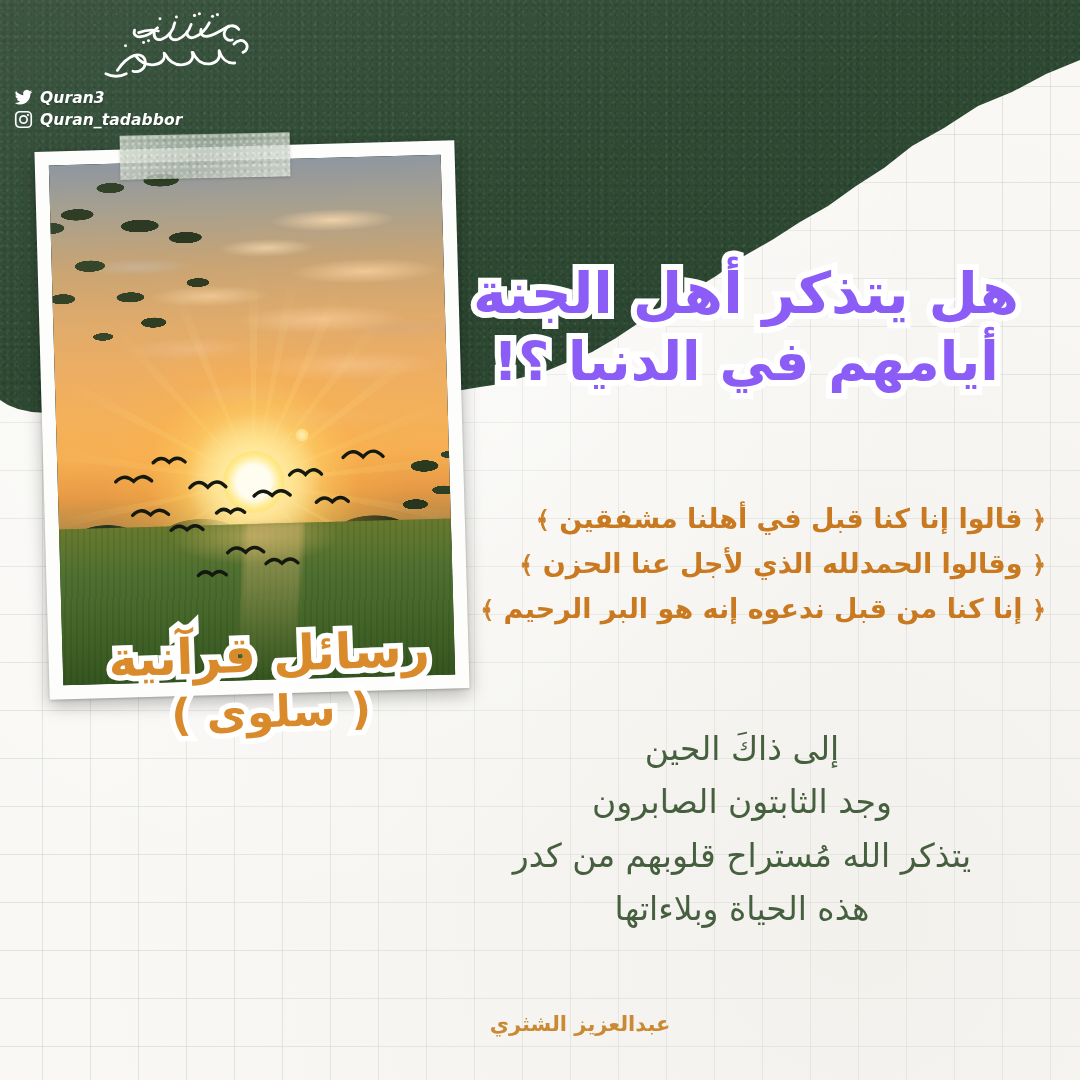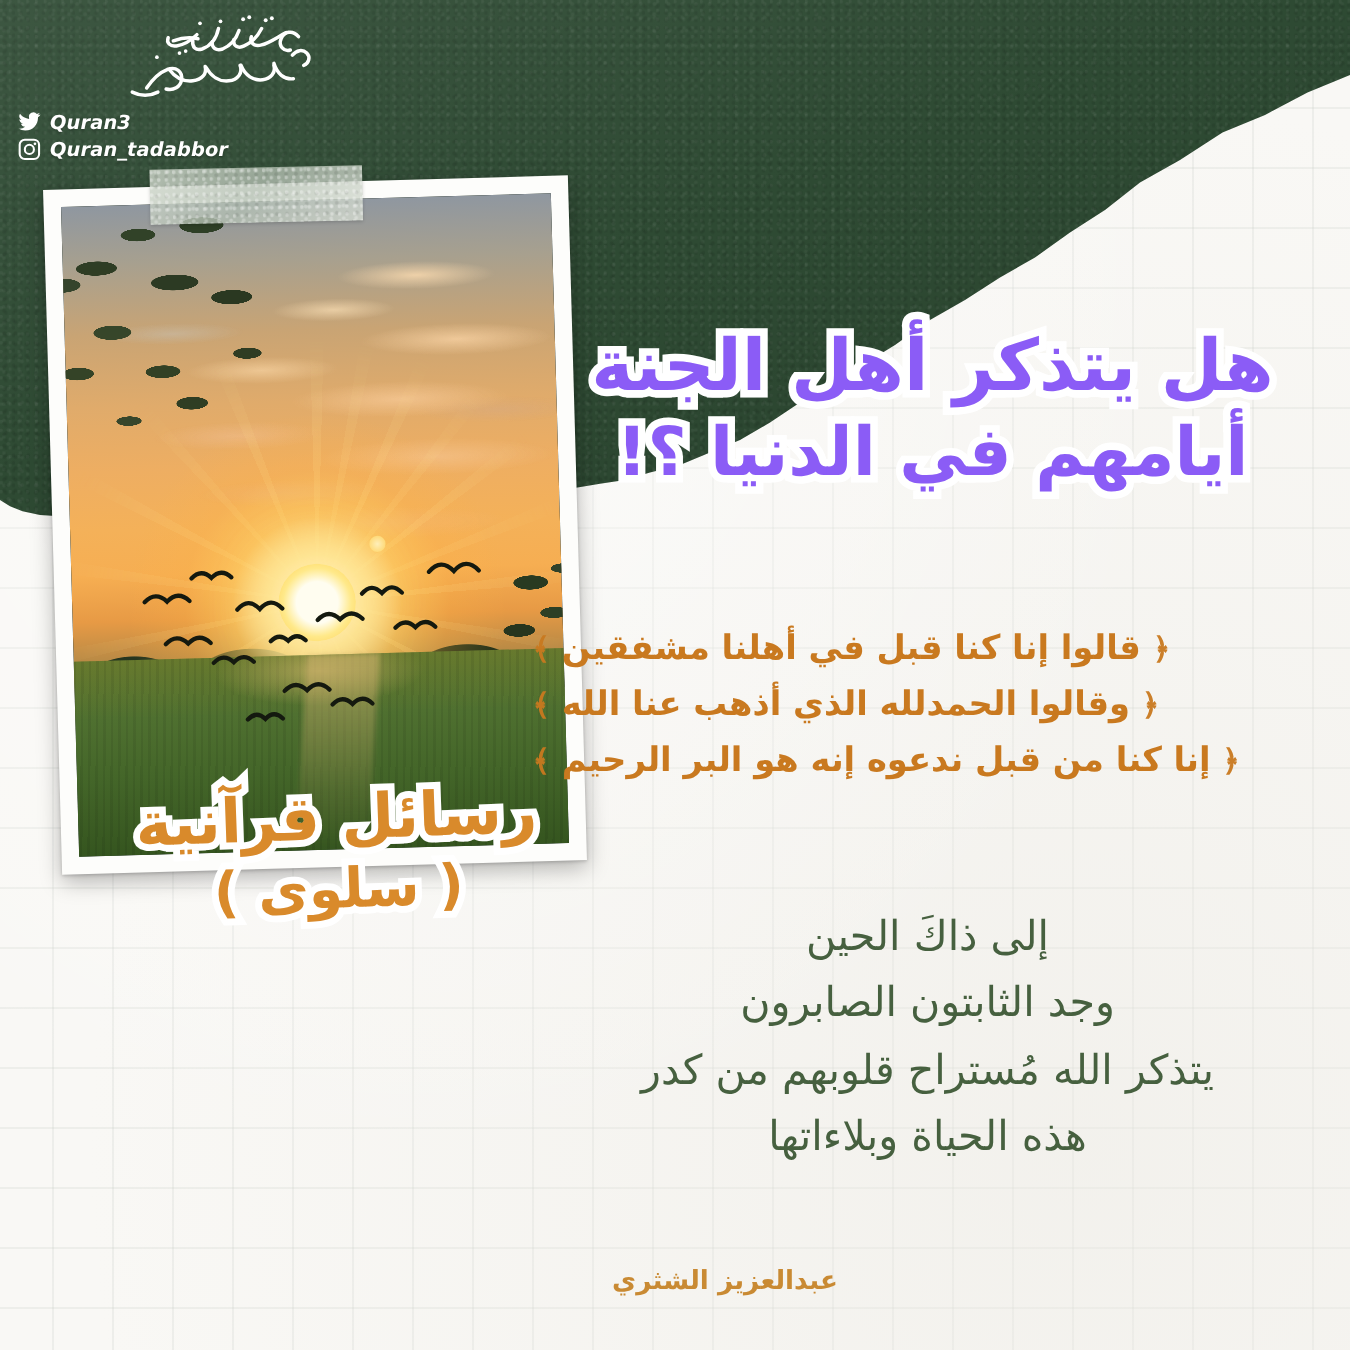--- a/index.html
+++ b/index.html
@@ -248,21 +248,21 @@
     font-family:"DejaVu Sans","Liberation Sans",sans-serif;
     font-size:57px;line-height:1.24;
     -webkit-text-stroke:12px #ffffff;
     paint-order:stroke fill;
   }
   .headline .hl.l2{font-size:54px;}
 
   
   .verses{
     position:absolute;right:34px;top:498px;width:620px;z-index:8;
-    text-align:left;direction:rtl;
+    text-align:right;direction:rtl;
   }
   .verse{
     color:#c9791f;font-size:27px;line-height:1.52;font-weight:600;
     font-family:"DejaVu Sans","Liberation Serif",serif;
     margin-bottom:4px;white-space:nowrap;
   }
   .verse .brk{font-size:24px;opacity:.95;}
 
   
   .bodytext{
@@ -390,21 +390,21 @@
   </div>
 
   <div class="verses">
     <div class="verse">
       <span class="brk">﴿</span>
       <span>قالوا إنا كنا قبل في أهلنا مشفقين</span>
       <span class="brk">﴾</span>
     </div>
     <div class="verse">
       <span class="brk">﴿</span>
-      <span>وقالوا الحمدلله الذي أذهب عنا الله</span>
+      <span>وقالوا الحمدلله الذي لأجل عنا الحزن</span>
       <span class="brk">﴾</span>
     </div>
     <div class="verse">
       <span class="brk">﴿</span>
       <span>إنا كنا من قبل ندعوه إنه هو البر الرحيم</span>
       <span class="brk">﴾</span>
     </div>
   </div>
 
   <div class="bodytext">

